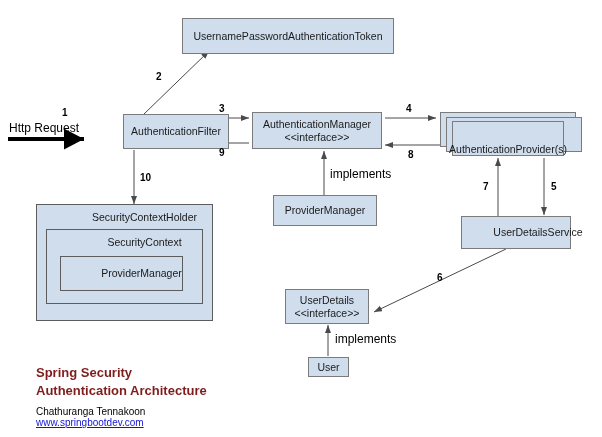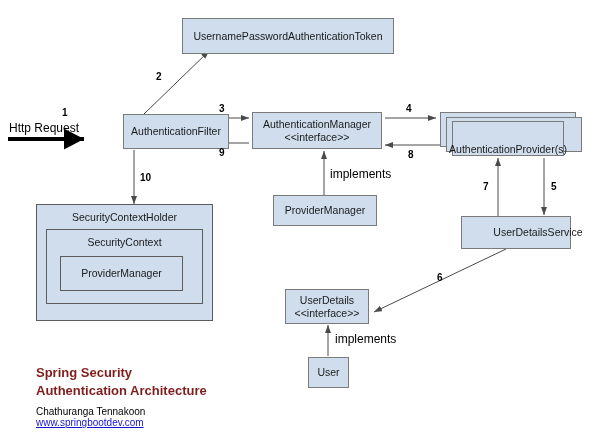--- a/index.html
+++ b/index.html
@@ -48,20 +48,21 @@
     box-sizing: border-box;
     z-index: 4;
   }
   .group-label {
     position: absolute;
     width: 100%;
     text-align: center;
     font-size: 10.5px;
     color: #1a1a1a;
     z-index: 6;
+    padding-left: 20px;
   }
   .label {
     position: absolute;
     font-size: 12px;
     color: #000000;
     white-space: nowrap;
     z-index: 8;
   }
   .label.bold {
     font-weight: bold;
@@ -169,21 +170,21 @@
     <span>UserDetailsService</span>
   </div>
 
   <div class="node" style="left:285px; top:289px; width:84px; height:35px;">
     <span class="lines">
       <span>UserDetails</span>
       <span>&lt;&lt;interface&gt;&gt;</span>
     </span>
   </div>
 
-  <div class="node" style="left:308px; top:357px; width:41px; height:31px;">
+  <div class="node" style="left:308px; top:357px; width:41px; height:20px;">
     <span>User</span>
   </div>
 
   <div class="group-box" style="left:36px; top:204px; width:177px; height:117px;"></div>
   <div class="group-label" style="left:36px; top:211px; width:177px;">SecurityContextHolder</div>
 
   <div class="group-box" style="left:46px; top:229px; width:157px; height:75px;"></div>
   <div class="group-label" style="left:46px; top:236px; width:157px;">SecurityContext</div>
 
   <div class="group-box" style="left:60px; top:256px; width:123px; height:35px;"></div>

